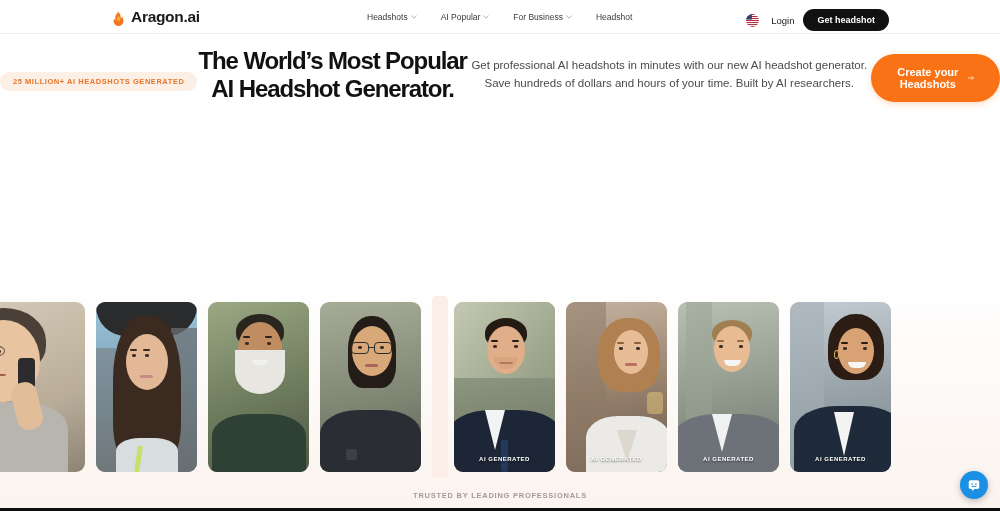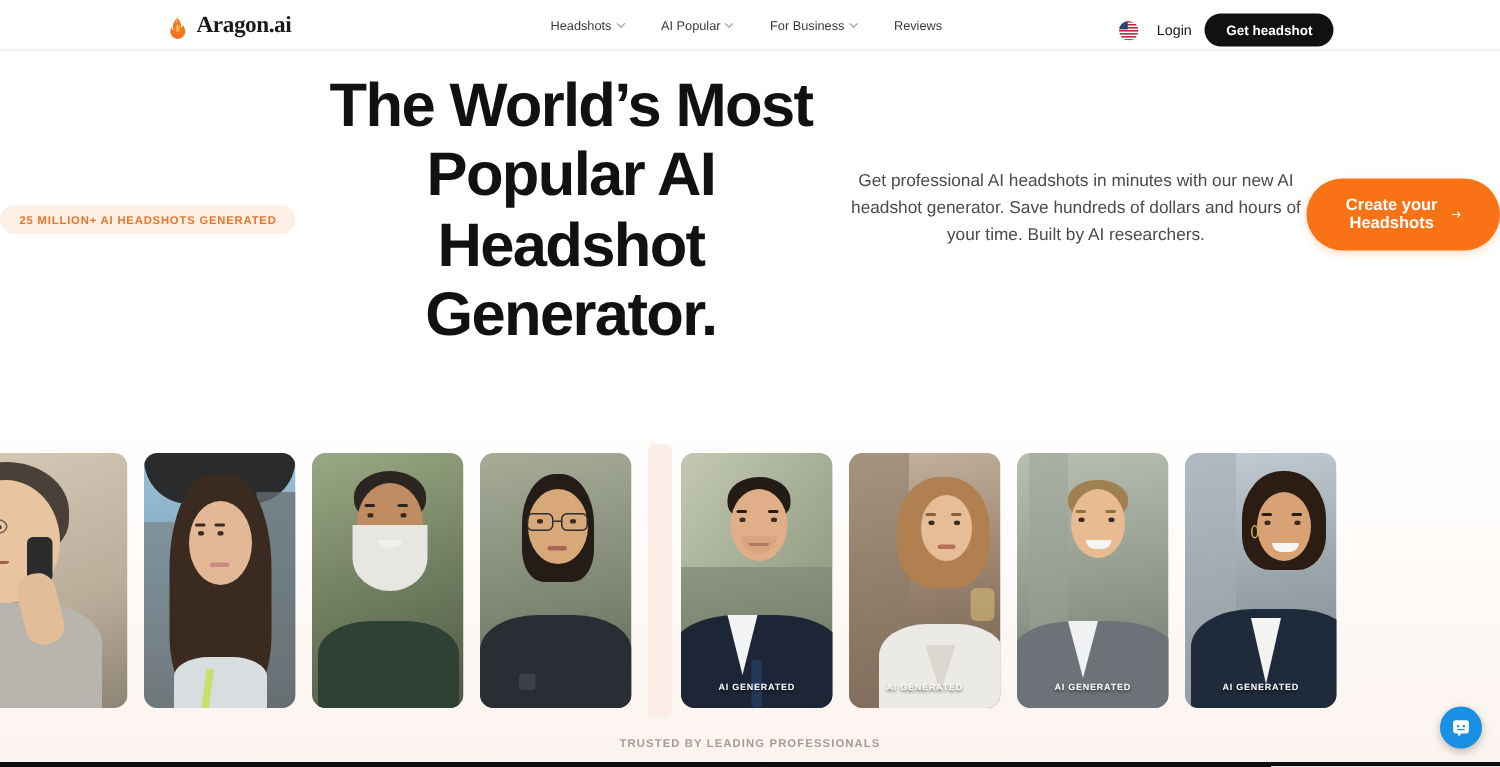--- a/index.html
+++ b/index.html
@@ -25,21 +25,21 @@
     z-index:30;
   }
   .brand {
     position:absolute; left:111px; top:0; height:34px;
     display:flex; align-items:center; gap:5px;
     text-decoration:none;
   }
   .flame { width:15px; height:17px; display:block; }
   .brand-name {
     font-size:15.5px; font-weight:bold; color:#1a1a1a;
-    letter-spacing:-0.3px; line-height:1;font-family:Liberation Serif, serif;
+    letter-spacing:-0.3px; line-height:1;
   }
   .nav {
     position:absolute; left:349px; top:0; height:34px;
     display:flex; align-items:center; gap:24px;margin-left:18px;
   }
   .nav-item {
     display:flex; align-items:center; gap:3px;
     font-size:8.5px; color:#3a3a3a; cursor:pointer;
     white-space:nowrap;
   }
@@ -69,21 +69,21 @@
     background:#fcefe6;
     color:#e8762a;
     font-size:7.5px; font-weight:bold;
     letter-spacing:0.55px;
     padding:5px 13px;
     border-radius:999px;
     white-space:nowrap;
   }
   .headline {
     margin-top:13px;
-    font-size:41px; font-weight:bold; color:#111111;
+    font-size:24px; font-weight:bold; color:#111111;
     line-height:1.13; text-align:center;
     letter-spacing:-1.1px;
     max-width:520px;
   }
   .subhead {
     margin-top:14px;
     font-size:11.5px; color:#4a4a4a;
     line-height:1.55; text-align:center;
     max-width:530px;
   }
@@ -197,21 +197,21 @@
             <path d="M1 1l4 4 4-4" stroke="#555" stroke-width="1.2" fill="none" stroke-linecap="round"></path>
           </svg>
       </div>
       <div class="nav-item">
         <span>For Business</span>
         <svg class="caret" viewBox="0 0 10 6">
             <path d="M1 1l4 4 4-4" stroke="#555" stroke-width="1.2" fill="none" stroke-linecap="round"></path>
           </svg>
       </div>
       <div class="nav-item">
-        <span>Reviews</span>
+        <span>Headshot</span>
       </div>
     </nav>
 
     <div class="header-right">
       <svg class="flag" viewBox="0 0 20 20">
         <defs>
             <clipPath id="fc">
               <circle cx="10" cy="10" r="10"></circle>
             </clipPath>
           </defs>

